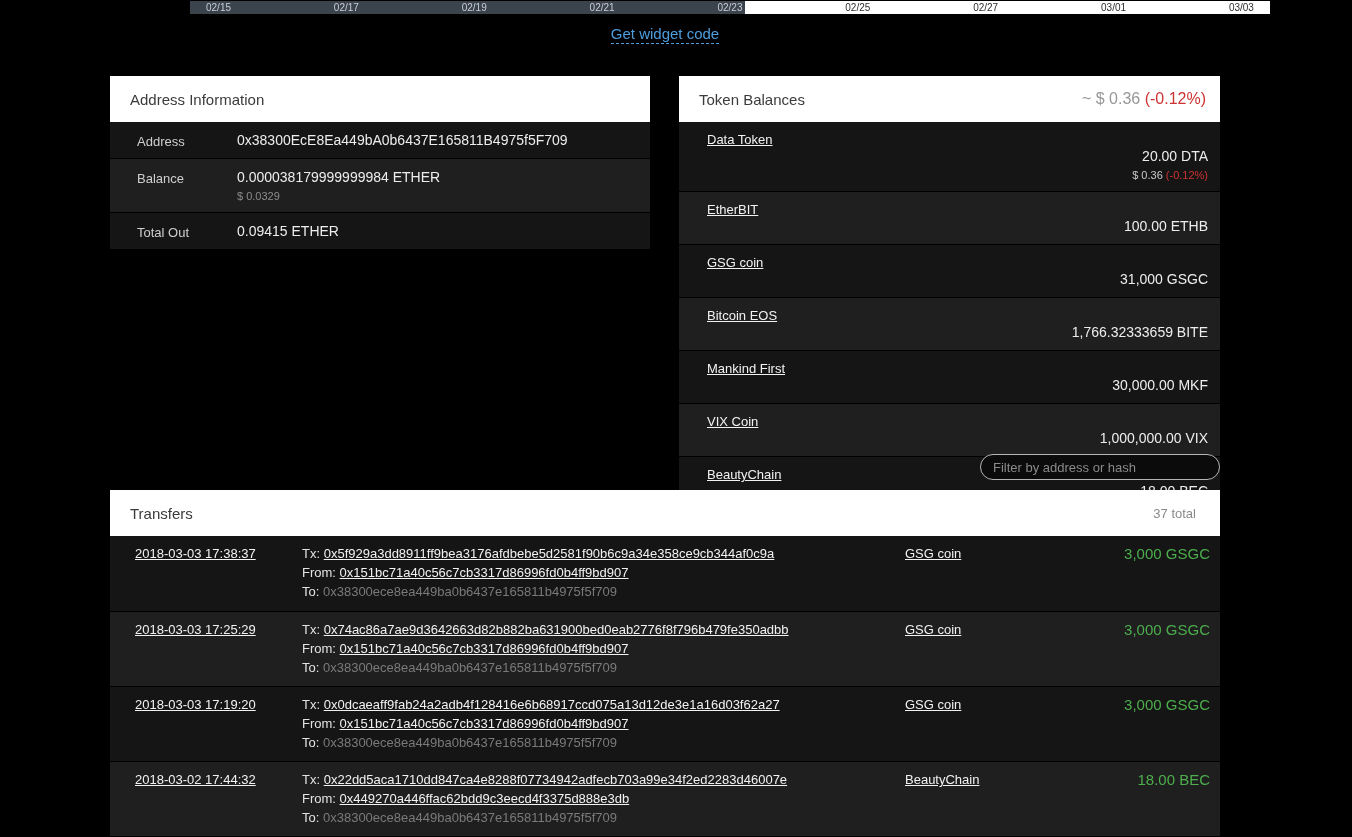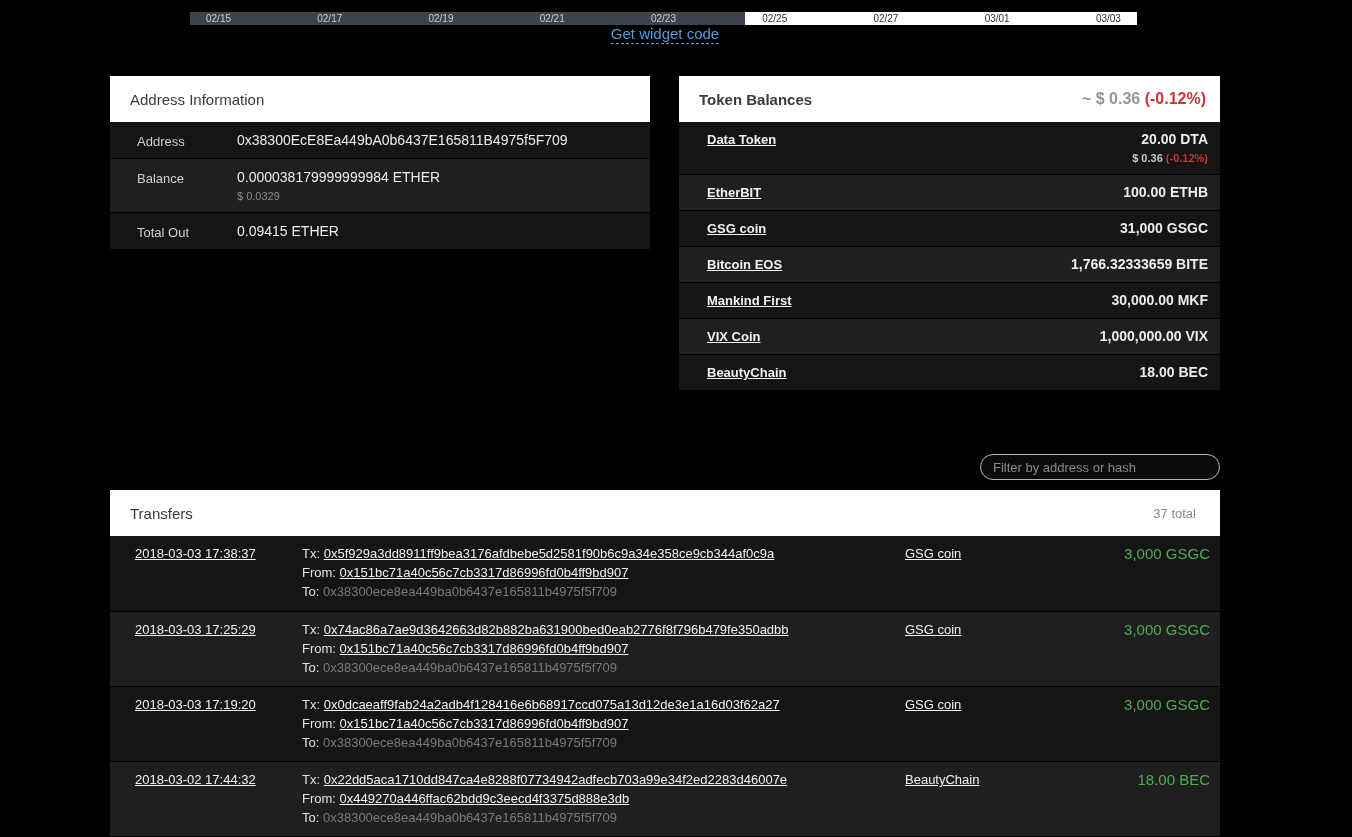--- a/index.html
+++ b/index.html
@@ -5,21 +5,21 @@
   * { margin:0; padding:0; box-sizing:border-box; }
   html, body { background:#000; }
   body {
     width:1352px; height:837px; overflow:hidden; position:relative;
     font-family:"Liberation Sans", sans-serif;
   }
   a { cursor:pointer; }
 
   
   .chart-strip {
-    position:absolute; left:190px; top:12px; width:947px; height:14px;
+    position:absolute; left:190px; top:1px; width:1080px; height:14px;
     background:linear-gradient(90deg, var(--chart_dark) 0, var(--chart_dark) 555px, #ffffff 555px);
     border-bottom:1px solid #000;
   }
   .ticks {
     width:100%; height:100%; display:flex; align-items:center;
     justify-content:space-between; padding:0 16px;
   }
   .tick { font-size:10px; color:#2e2e2e; white-space:nowrap; }
   .ticks .tick:nth-child(-n+5) { color:#c9ced4; }
 
@@ -42,26 +42,26 @@
   .rows > *:nth-child(even) { background:#1f1f1f; }
 
   
   .addr-panel { left:110px; top:76px; width:540px; }
   .info-row { display:flex; padding:10px 20px 9px 27px; }
   .info-label { width:100px; flex:none; color:#cfcfcf; font-size:13px; padding-top:2px; }
   .info-value { color:#ededed; font-size:14px; line-height:17px; }
   .info-sub { color:#8d8d8d; font-size:11px; line-height:13px; margin-top:4px; }
 
   
-  .token-panel { left:679px; top:76px; width:541px;font-weight:bold; }
+  .token-panel { left:679px; top:76px; width:541px; }
   .token-panel .panel-header { padding:0 14px 0 20px; }
   .panel-summary { font-size:16px; white-space:nowrap; }
   .summary-value { color:#979797; }
   .summary-change { color:var(--negative_red); }
-  .token-row { display:flex; justify-content:space-between; padding:9px 12px 9px 28px; }
+  .token-row { display:flex; justify-content:space-between; padding:9px 12px 9px 28px;flex-direction:column; }
   .token-name { color:#f2f2f2; font-size:13px; line-height:17px; text-decoration:underline; }
   .token-amounts { text-align:right; }
   .token-amount { color:#ededed; font-size:14px; line-height:17px; }
   .token-sub { font-size:11px; line-height:13px; margin-top:4px; }
   .token-usd { color:#c9c9c9; }
   .token-change { color:var(--negative_red); }
 
   
   .filter-input {
     position:absolute; left:980px; top:454px; width:240px; height:26px;

